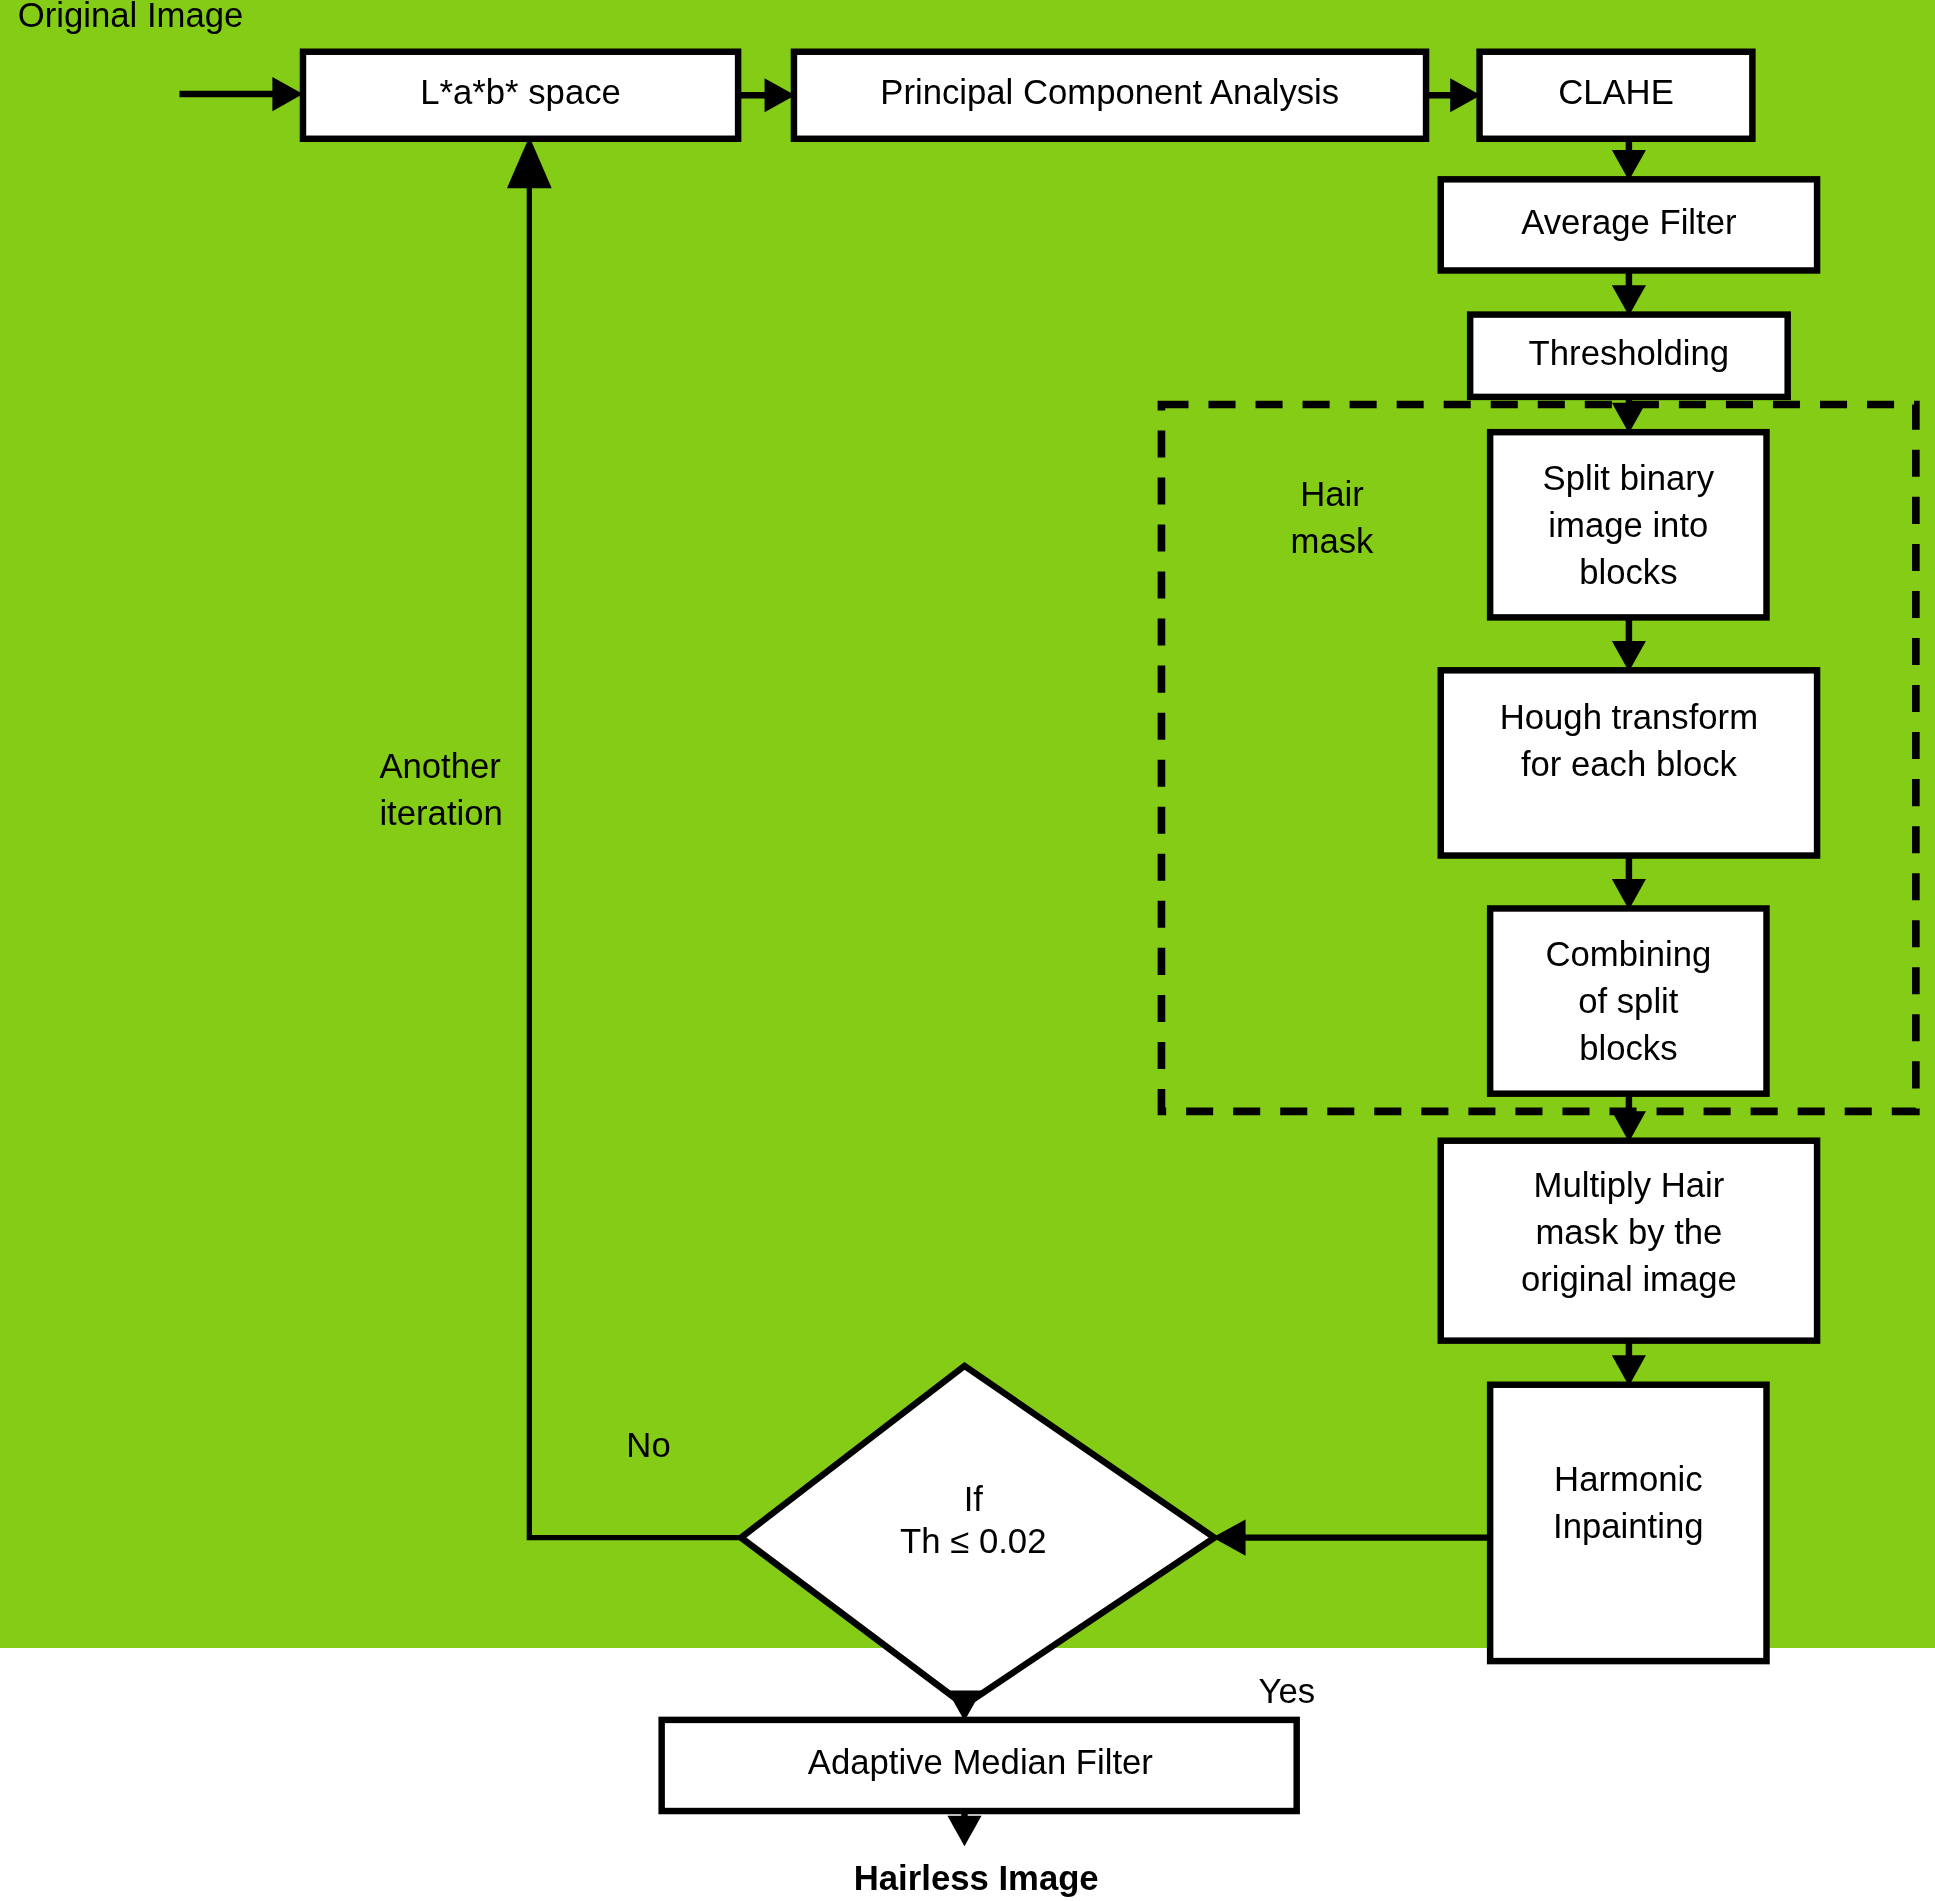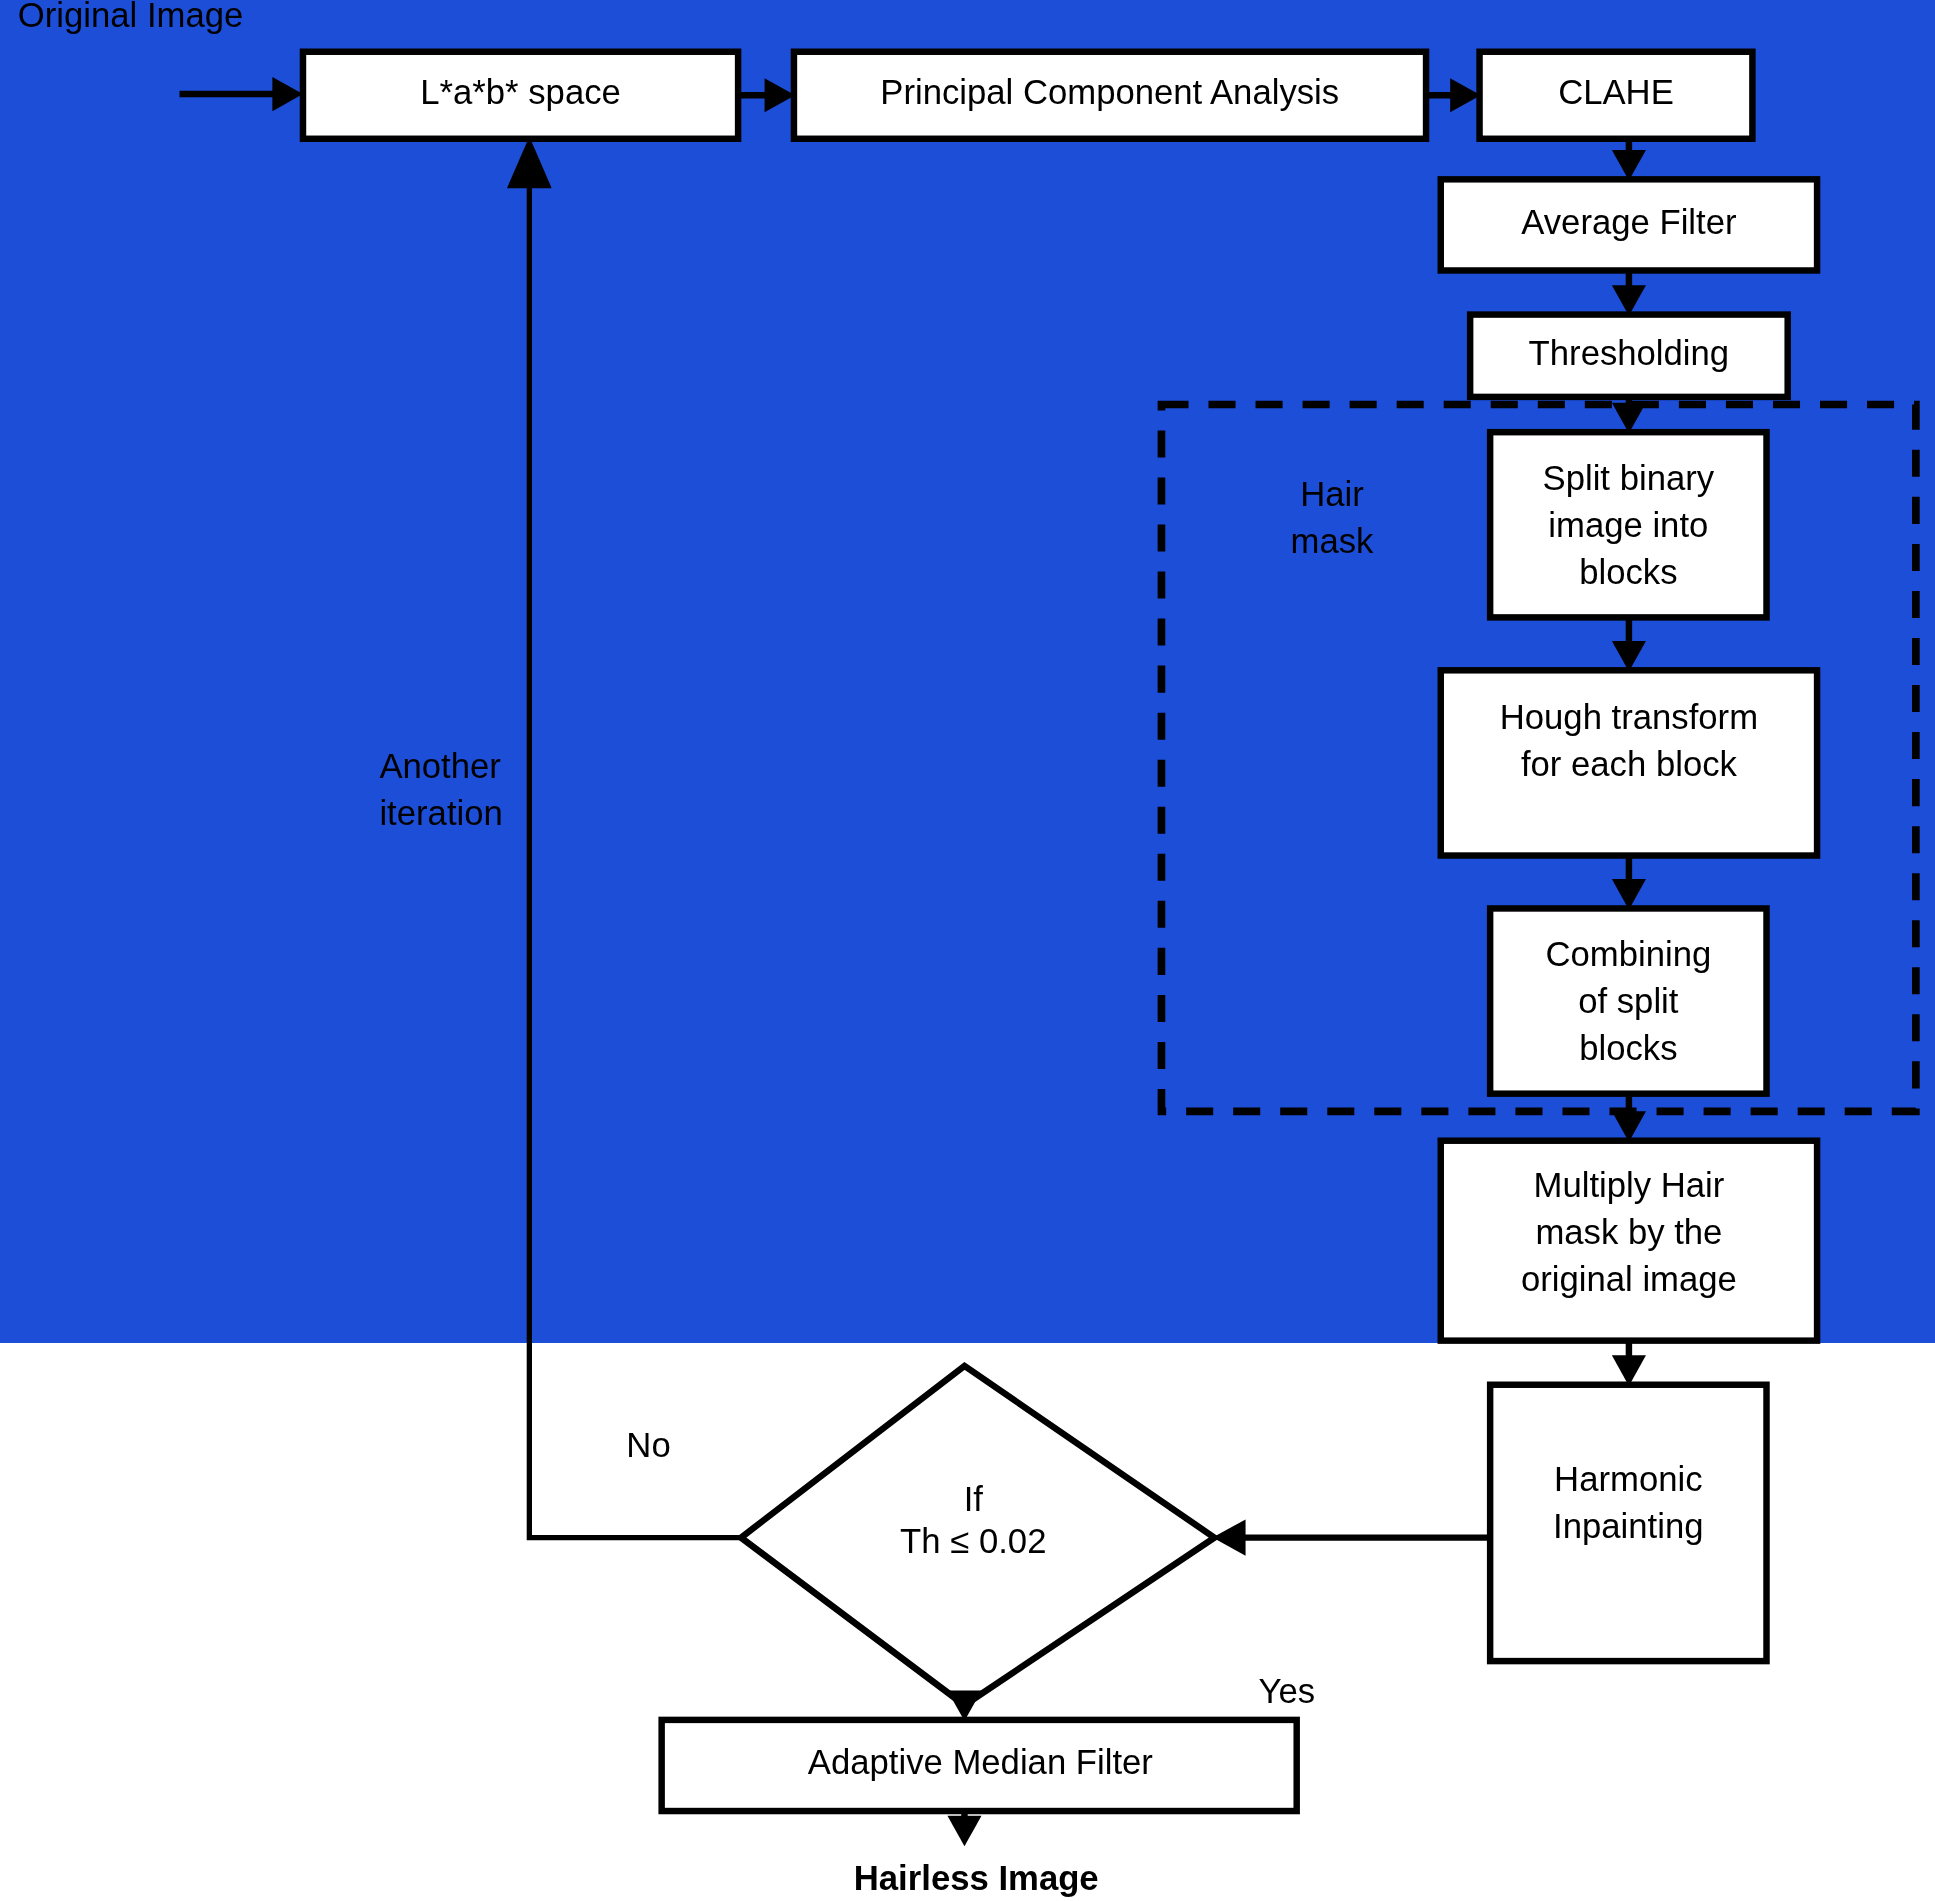--- a/index.html
+++ b/index.html
@@ -10,22 +10,22 @@
   }
   body {
     width: 1936px;
     height: 1901px;
     font-family: "Liberation Sans", sans-serif;
     overflow: hidden;
   }
   #flowchart-root {
     position: relative;
     width: 1936px;
-    height: 1343px;
-    background: #1d4ed8;
+    height: 1648px;
+    background: #84cc16;
   }
   svg.canvas {
     position: absolute;
     top: 0;
     left: 0;
     width: 1936px;
     height: 1901px;
   }
   .node-box {
     fill: #ffffff;

